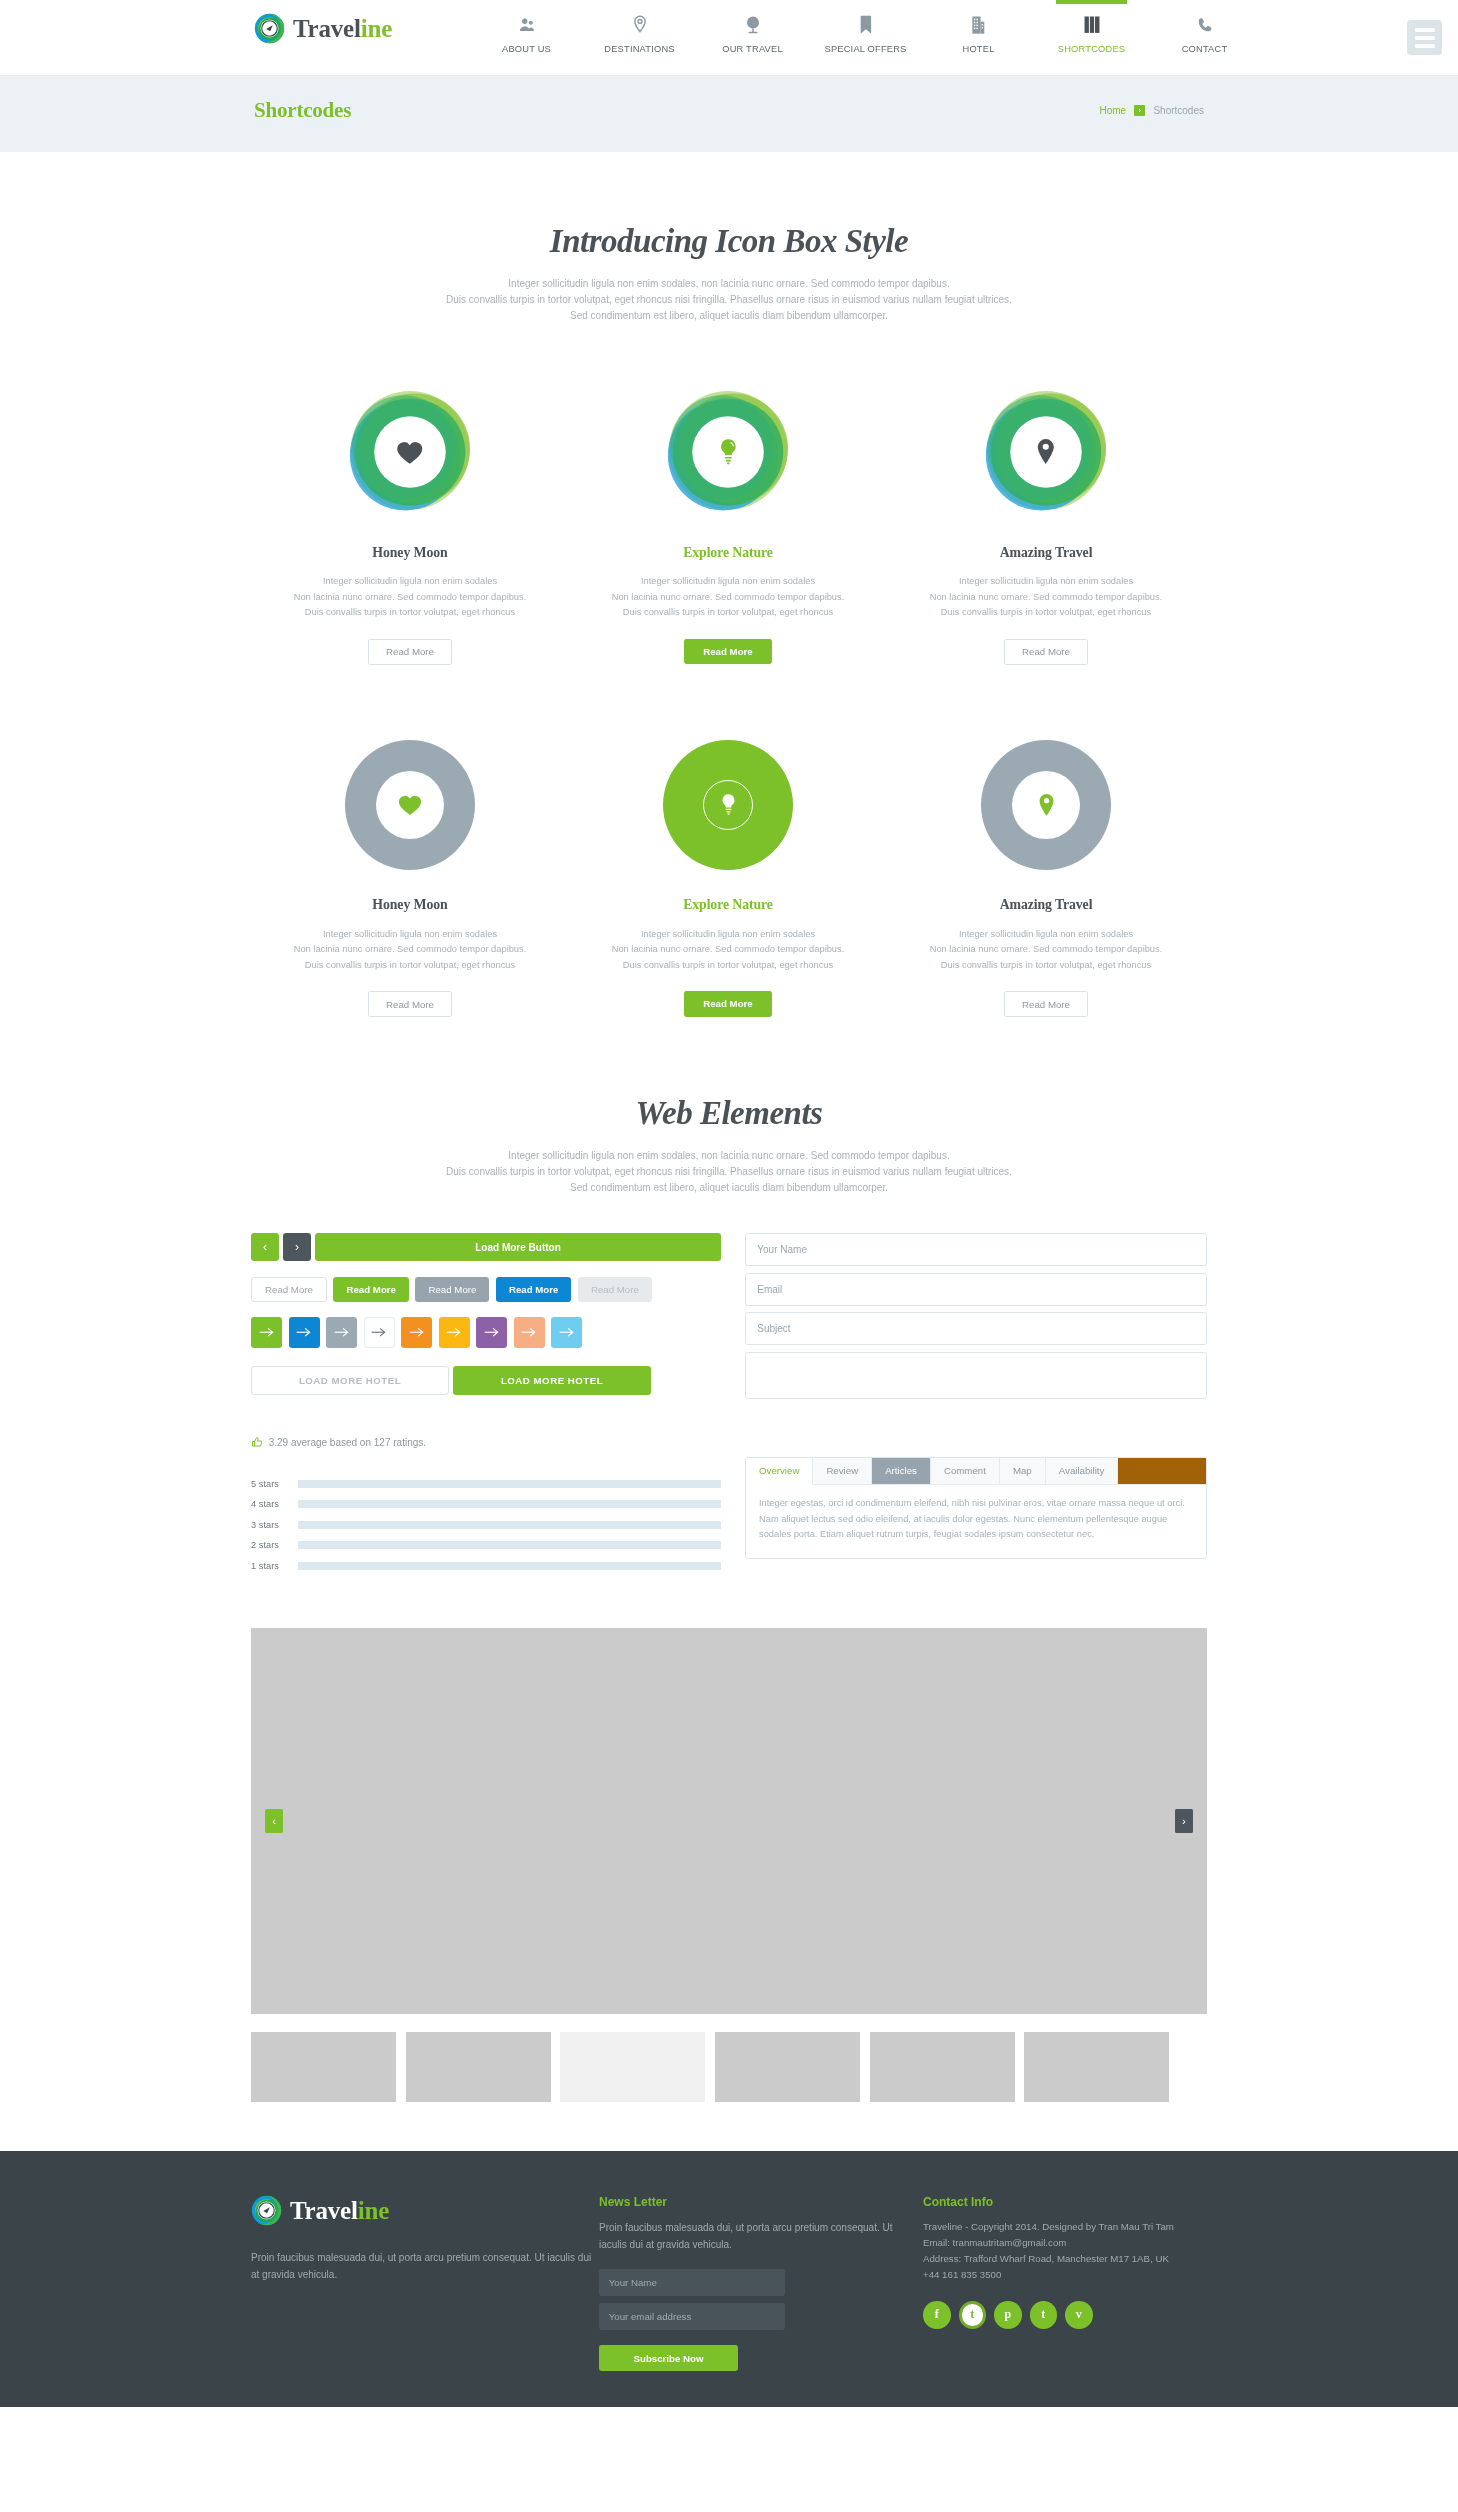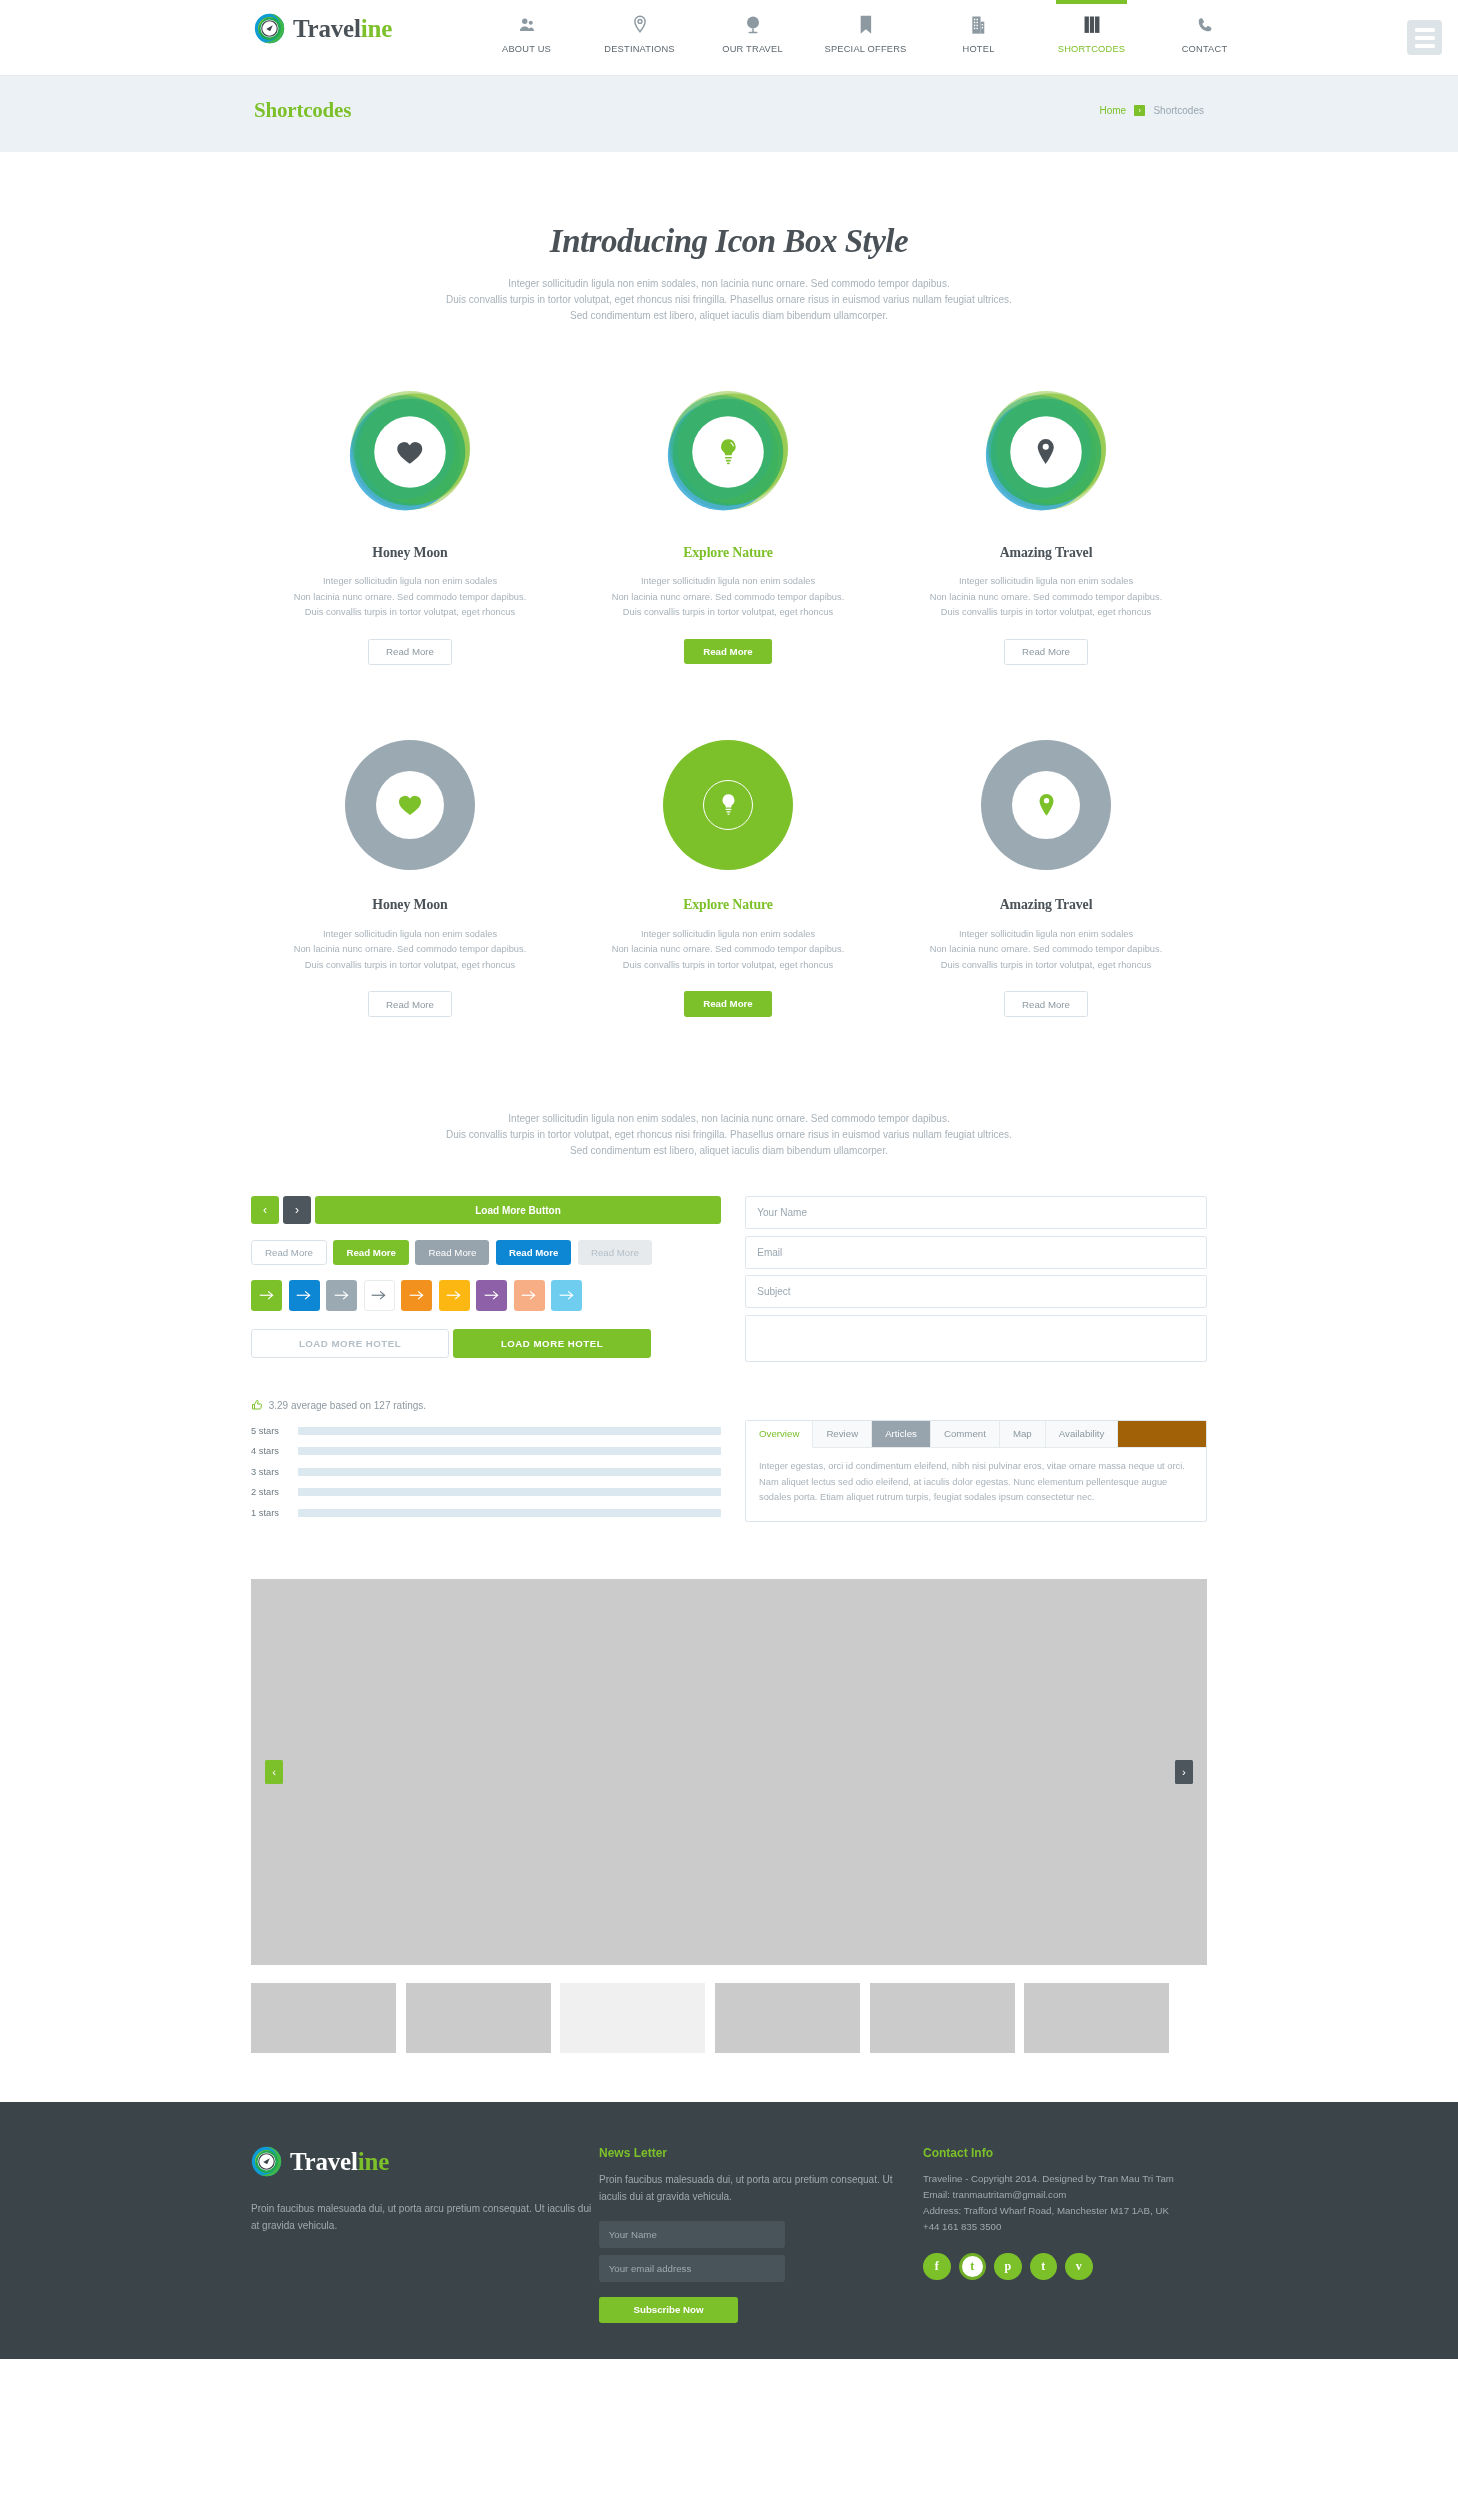--- a/index.html
+++ b/index.html
@@ -632,20 +632,21 @@
         <span>Non lacinia nunc ornare. Sed commodo tempor dapibus.</span><br>
         <span>Duis convallis turpis in tortor volutpat, eget rhoncus</span>
       </div>
       <div><span class="btn-outline">Read More</span></div>
       </div>
     </div>
 </div>
 
 <div class="container" style="padding-top:78px;">
   <div class="sec-head">
+    <h2>Web Elements</h2>
     <p>
       <span>Integer sollicitudin ligula non enim sodales, non lacinia nunc ornare. Sed commodo tempor dapibus.</span><br>
       <span>Duis convallis turpis in tortor volutpat, eget rhoncus nisi fringilla. Phasellus ornare risus in euismod varius nullam feugiat ultrices.</span><br>
       <span>Sed condimentum est libero, aliquet iaculis diam bibendum ullamcorper.</span>
     </p>
   </div>
 
   <div style="display:flex; gap:24px; margin-top:37px;">
 
     <div class="we-left">
@@ -727,21 +728,21 @@
 
       <div style="margin-top:41px;">
         <div class="rating-head">
           <span>
             <svg width="12" height="12" viewBox="0 0 24 24" fill="none" stroke="#7cc02a" stroke-width="2">
               <path d="M7 11v9H3v-9h4zM7 11l4.5-8a2 2 0 0 1 2.8 2.3L13 10h6a2 2 0 0 1 2 2.4l-1.4 6A2 2 0 0 1 17.6 20H7"></path>
             </svg>
           </span>
           <span>3.29 average based on 127 ratings.</span>
         </div>
-        <div id="rating-rows" style="margin-top:13px;">
+        <div id="rating-rows" style="margin-top:29px;">
             <div class="rating-row">
               <span class="lbl">5 stars</span>
     <span class="track"><span class="fill" style="width:61%"></span></span>
             </div>
             <div class="rating-row">
               <span class="lbl">4 stars</span>
     <span class="track"><span class="fill" style="width:71%"></span></span>
             </div>
             <div class="rating-row">
               <span class="lbl">3 stars</span>

